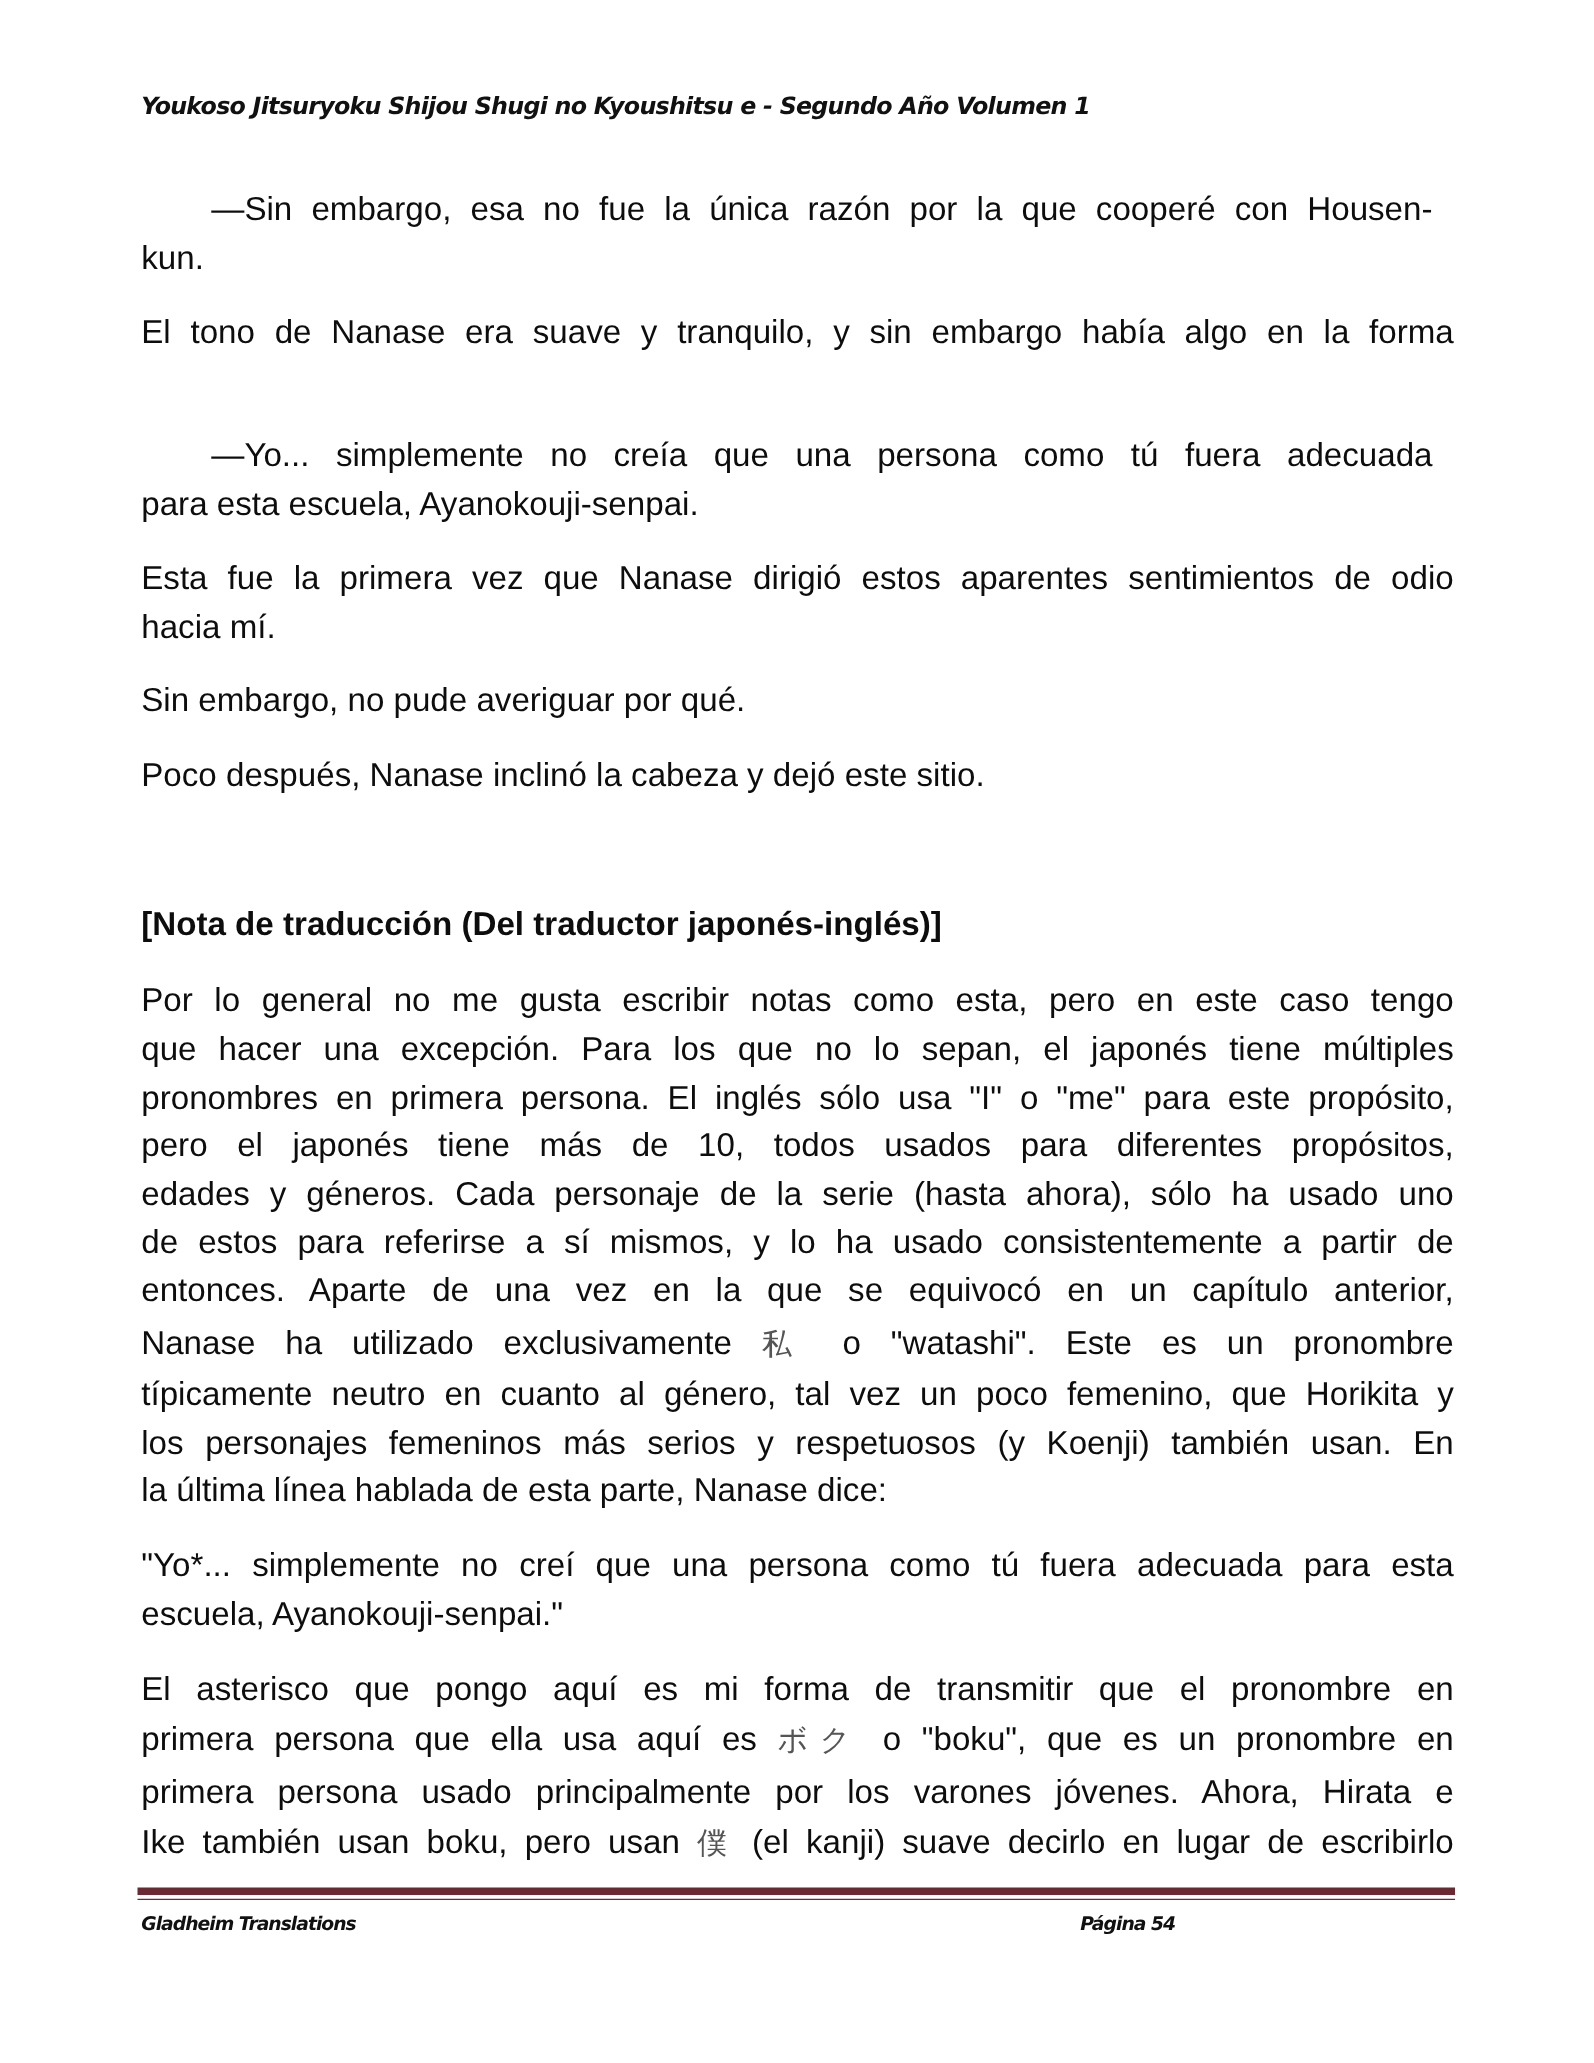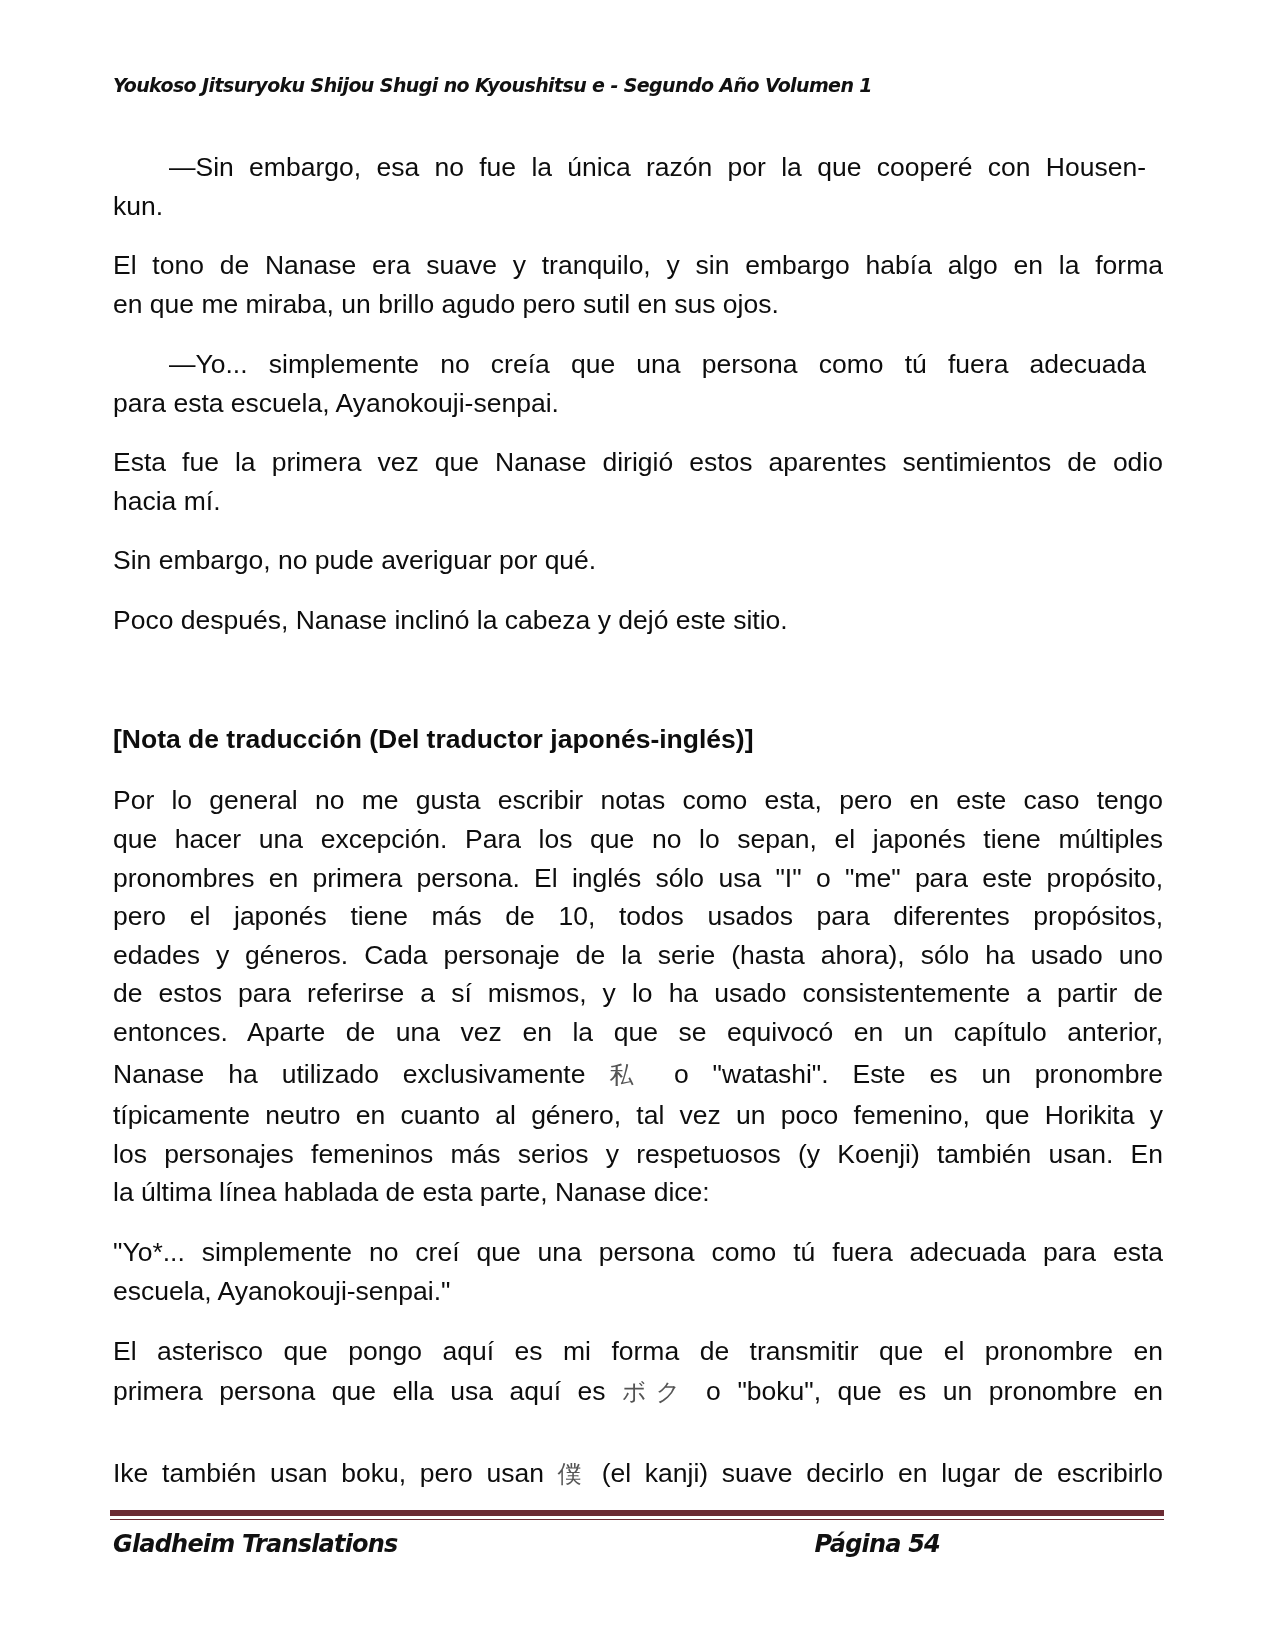--- a/index.html
+++ b/index.html
@@ -21,37 +21,36 @@
   .cjk { font-family: "DejaVu Serif", serif; color: #555; font-size: 24px; }
   .rule-thick {
     position: absolute; left: 110px; width: 1054px; top: 1510px; height: 6px; background: #6b2a33;
   }
   .rule-thin {
     position: absolute; left: 110px; width: 1054px; top: 1519px; height: 1px; background: #6b2a33;
   }
   .ftr {
     position: absolute; top: 1530px;
     font-family: "DejaVu Sans", sans-serif; font-weight: bold; font-style: italic;
-    font-size: 24px; color: #111; letter-spacing: -0.8px; white-space: nowrap;
+    font-size: 15px; color: #111; letter-spacing: -0.8px; white-space: nowrap;
   }
   .ftr-left { left: 113px; }
   .ftr-right { right: 112px; margin-left: 24px; }
 </style>
 </head>
 <body>
 
 <div class="page">
 
   <div class="hdr">Youkoso Jitsuryoku Shijou Shugi no Kyoushitsu e - Segundo Año Volumen 1</div>
 
   <div class="line just indent" style="top:152px">—Sin embargo, esa no fue la única razón por la que cooperé con Housen-</div>
   <div class="line" style="top:191px">kun.</div>
 
   <div class="line just" style="top:250px">El tono de Nanase era suave y tranquilo, y sin embargo había algo en la forma</div>
-  <div class="line" style="top:289px">en que me miraba, un brillo agudo pero sutil en sus ojos.</div>
 
   <div class="line just indent" style="top:349px">—Yo... simplemente no creía que una persona como tú fuera adecuada</div>
   <div class="line" style="top:388px">para esta escuela, Ayanokouji-senpai.</div>
 
   <div class="line just" style="top:447px">Esta fue la primera vez que Nanase dirigió estos aparentes sentimientos de odio</div>
   <div class="line" style="top:486px">hacia mí.</div>
 
   <div class="line" style="top:545px">Sin embargo, no pude averiguar por qué.</div>
 
   <div class="line" style="top:605px">Poco después, Nanase inclinó la cabeza y dejó este sitio.</div>
@@ -76,20 +75,21 @@
 
   <div class="line just" style="top:1237px">"Yo*... simplemente no creí que una persona como tú fuera adecuada para esta</div>
   <div class="line" style="top:1276px">escuela, Ayanokouji-senpai."</div>
 
   <div class="line just" style="top:1336px">El asterisco que pongo aquí es mi forma de transmitir que el pronombre en</div>
   <div class="line just" style="top:1376px">
     <span>primera persona que ella usa aquí es</span>
     <span class="cjk">ボク</span>
     <span>o "boku", que es un pronombre en</span>
   </div>
+  <div class="line just" style="top:1418px">primera persona usado principalmente por los varones jóvenes. Ahora, Hirata e</div>
   <div class="line just" style="top:1458px">
     <span>Ike también usan boku, pero usan</span>
     <span class="cjk">僕</span>
     <span>(el kanji) suave decirlo en lugar de escribirlo</span>
   </div>
 
   <div class="rule-thick"></div>
   <div class="rule-thin"></div>
 
   <div class="ftr ftr-left">Gladheim Translations</div>

